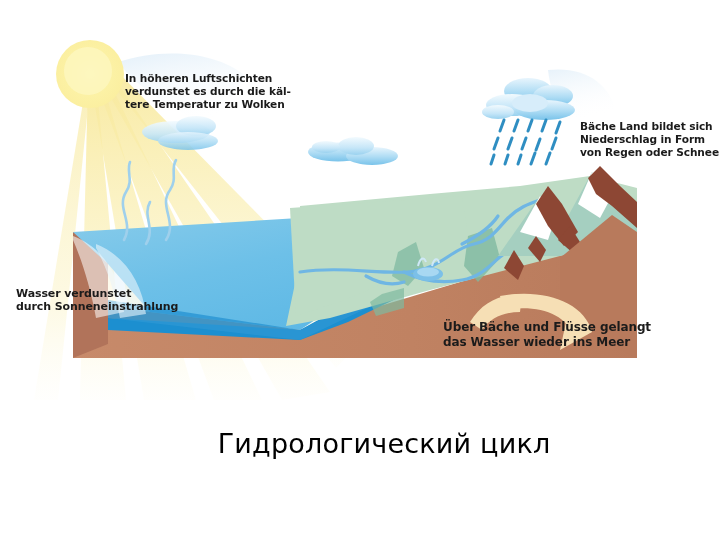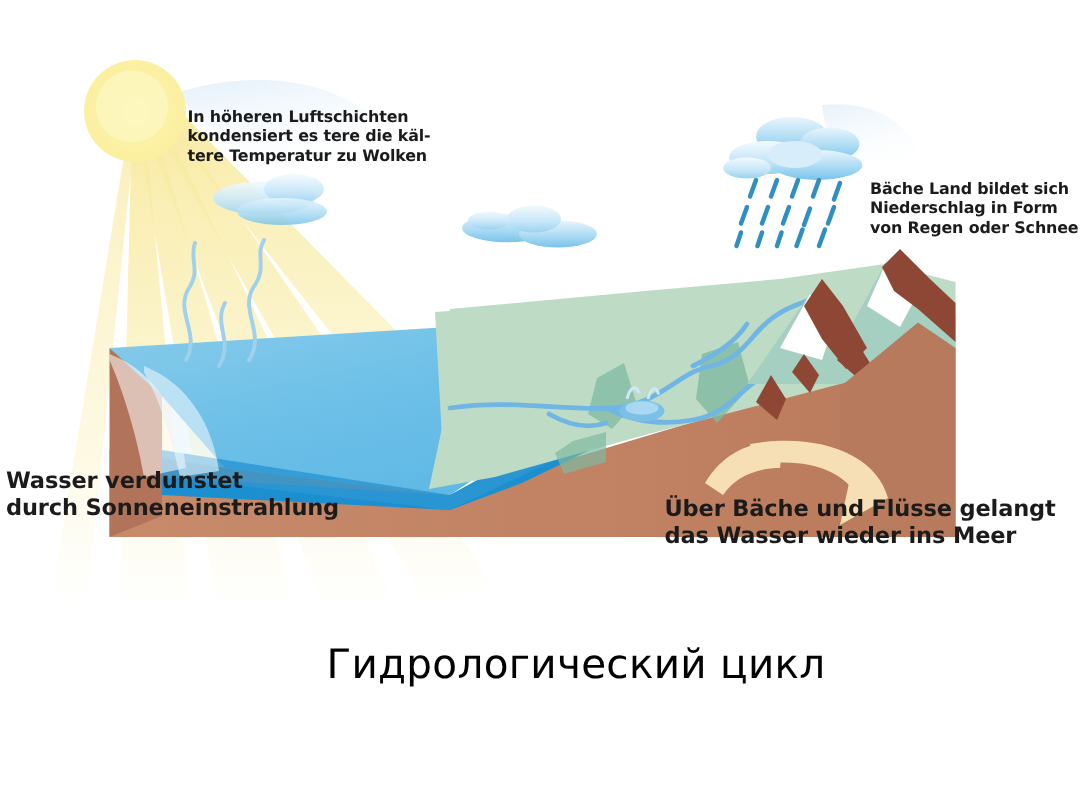--- a/index.html
+++ b/index.html
@@ -41,30 +41,28 @@
     left: 125px;
     top: 72px;
     font-size: 10.6px;
   }
   #label-precipitation {
     left: 580px;
     top: 120px;
     font-size: 10.6px;
   }
   #label-evaporation {
-    left: 4px;
+    left: 16px;
     top: 287px;
-    font-size: 15px;
-    margin-top: 24px;
+    font-size: 11px;
   }
   #label-runoff {
     left: 443px;
     top: 320px;
-    font-size: 15px;
-    margin-top: 10px;
+    font-size: 12px;
   }
   #slide-title {
     position: absolute;
     left: 0;
     top: 428px;
     width: 720px;
     text-align: center;
     font-family: "DejaVu Sans", sans-serif;
     font-size: 27px;
     color: #000000;
@@ -235,21 +233,21 @@
     <g fill="none" stroke="#9fd0ec" stroke-width="2.6" stroke-linecap="round">
       <path d="M124 240 C 134 222 116 208 126 192 C 134 180 126 172 130 162"></path>
       <path d="M166 240 C 178 222 158 206 170 190 C 178 178 170 170 176 160"></path>
       <path d="M146 244 C 156 228 142 216 150 202"></path>
     </g>
     <path d="M73 236 C 104 248 120 276 124 312 L 96 318 C 90 284 80 256 73 240 Z" fill="#ffffff" opacity="0.55"></path>
     <path d="M96 244 C 126 256 142 284 146 314 L 120 318 C 114 288 104 262 96 248 Z" fill="#eaf5fc" opacity="0.6"></path>
   </svg>
 
   <div class="lbl" id="label-condensation">In höheren Luftschichten
-kondensiert es tere die käl-
+verdunstet es durch die käl-
 tere Temperatur zu Wolken</div>
 
   <div class="lbl" id="label-precipitation">Bäche Land bildet sich
 Niederschlag in Form
 von Regen oder Schnee</div>
 
   <div class="lbl" id="label-evaporation">Wasser verdunstet
 durch Sonneneinstrahlung</div>
 
   <div class="lbl" id="label-runoff">Über Bäche und Flüsse gelangt

